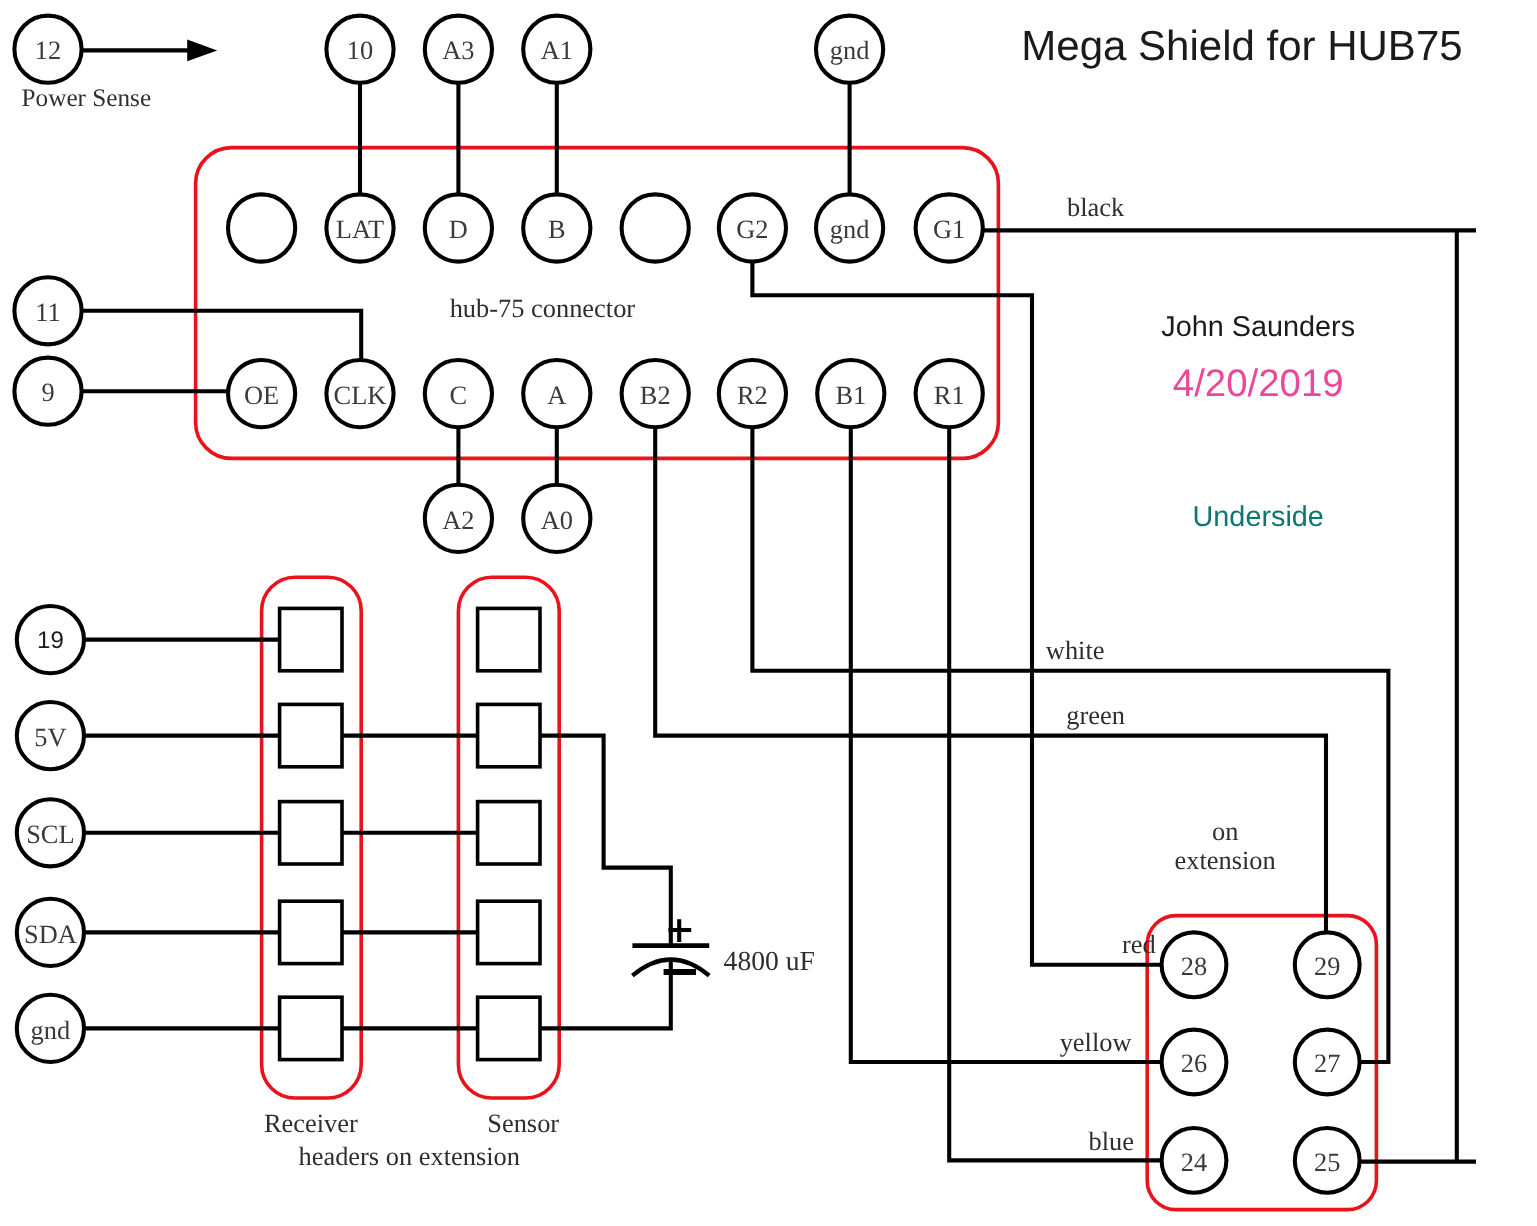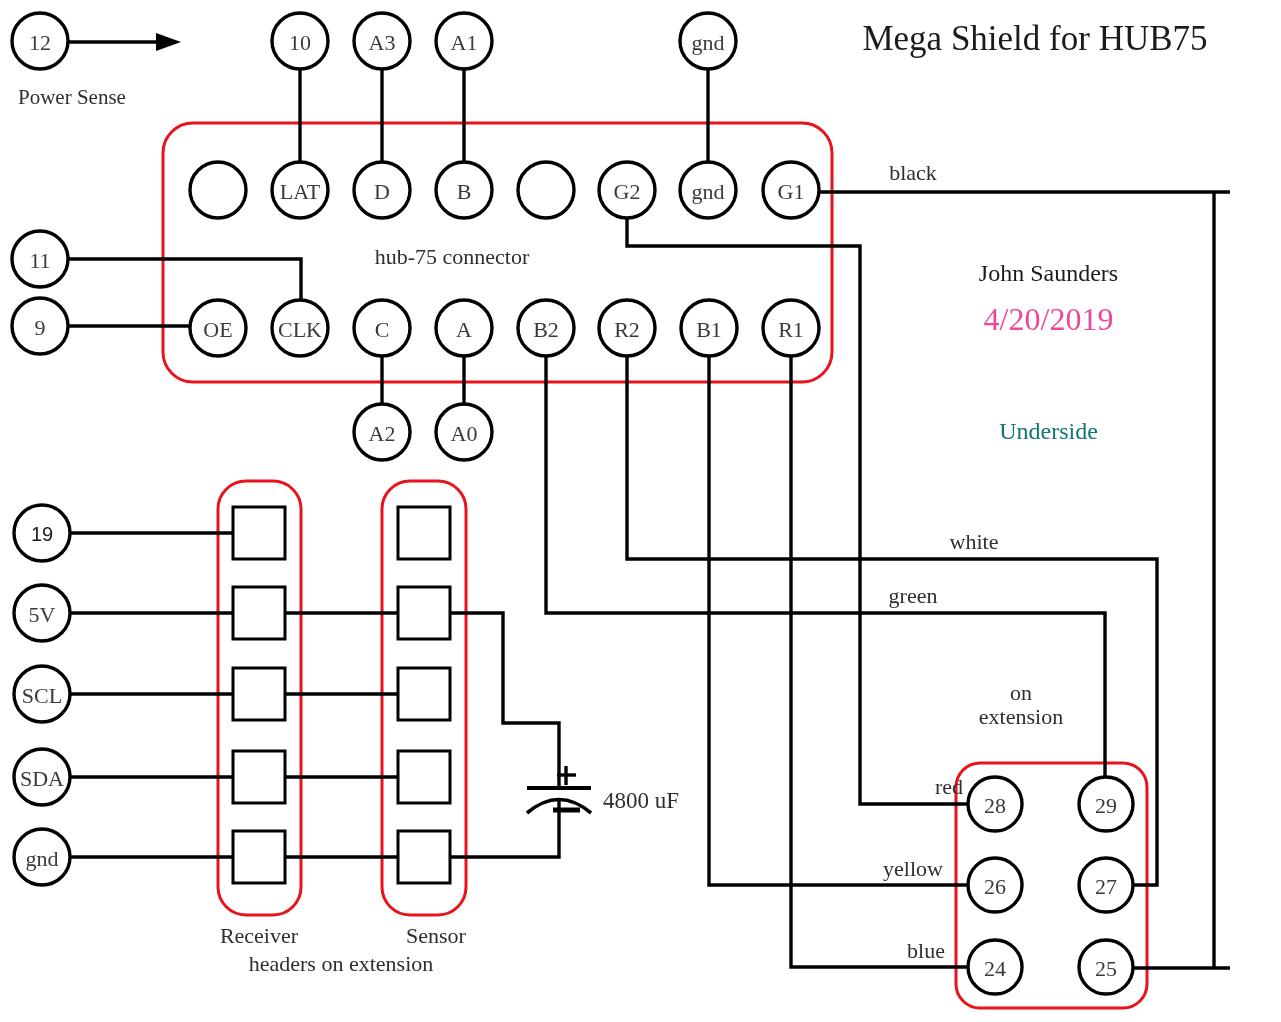--- a/index.html
+++ b/index.html
@@ -2,31 +2,31 @@
 <html><head>
 <meta charset="utf-8">
 <style>
   html,body{margin:0;padding:0;}
   body{
     width:1281px;height:1022px;position:relative;background:#ffffff;
     font-family:"Liberation Serif",serif;color:#242424;overflow:hidden;
   }
   #diagram{position:absolute;left:0;top:0;}
   .lbl{position:absolute;font-size:22px;white-space:nowrap;color:#2e2e2e;line-height:1.1;}
-  .sans{font-family:Liberation Serif, serif;}
+  .sans{font-family:Liberation Sans, sans-serif;}
   .ctr{text-align:center;}
   
-  .power-sense{left:18px;top:86px;width:130px;font-size:21px;}
+  .power-sense{left:18px;top:70px;width:130px;font-size:21px;}
   .main-title{left:812px;top:20px;width:446px;font-size:35px;color:#1b1b1b;}
   .hub75-lbl{left:330px;top:245px;width:244px;}
   .black-lbl{left:858px;top:161px;width:110px;}
   .author-1{left:876px;top:260px;width:345px;font-size:24px;color:#1b1b1b;}
   .author-2{left:876px;top:302px;width:345px;font-size:32px;color:#ec4899;}
   .underside{left:876px;top:418px;width:345px;font-size:24px;color:#0f766e;}
-  .white-lbl{left:900px;top:530px;width:110px;padding-left:19px;}
+  .white-lbl{left:822px;top:530px;width:110px;padding-left:19px;}
   .green-lbl{left:858px;top:584px;width:110px;}
   .on-ext{left:950px;top:681px;width:142px;}
   .red-lbl{left:858px;top:775px;width:110px;padding-left:36px;}
   .yellow-lbl{left:852px;top:857px;width:122px;}
   .blue-lbl{left:868px;top:939px;width:116px;}
   .cap-lbl{left:603px;top:788px;font-size:23px;}
   .receiver-cap{left:206px;top:924px;width:106px;}
   .sensor-cap{left:384px;top:924px;width:104px;}
   .headers-cap{left:224px;top:952px;width:234px;}
   .pin-serif{font-family:"Liberation Serif",serif;font-size:22px;fill:#3a3a3a;}

